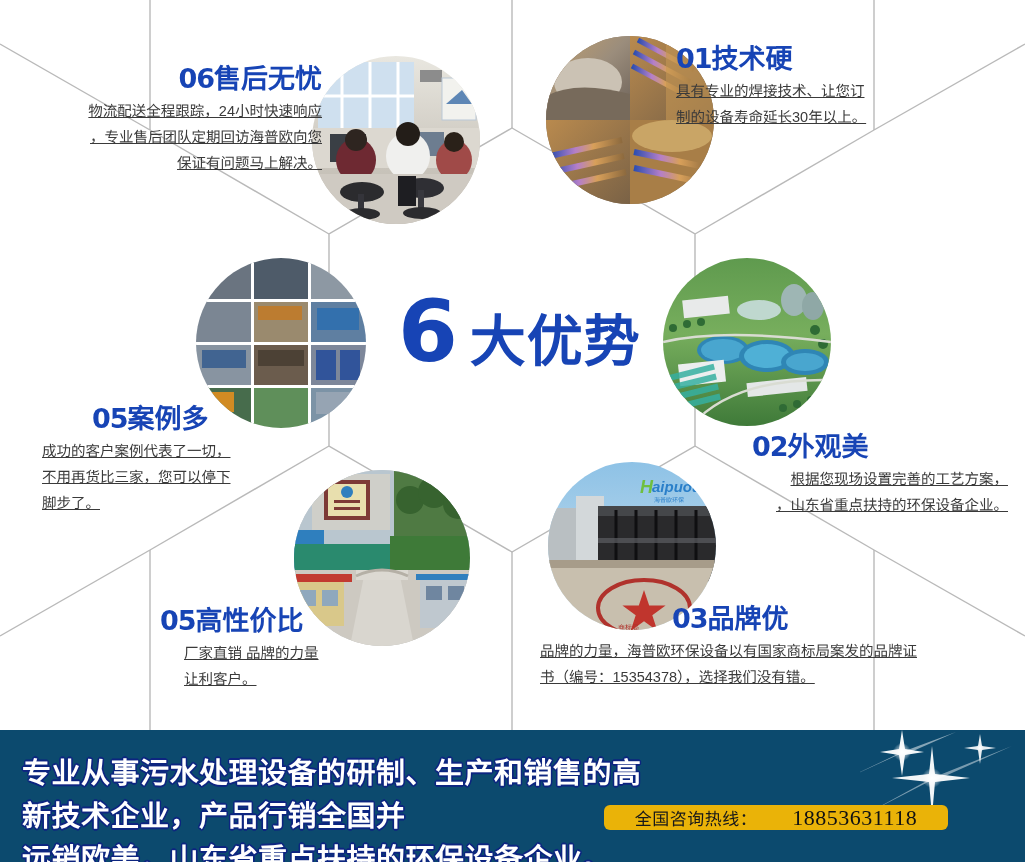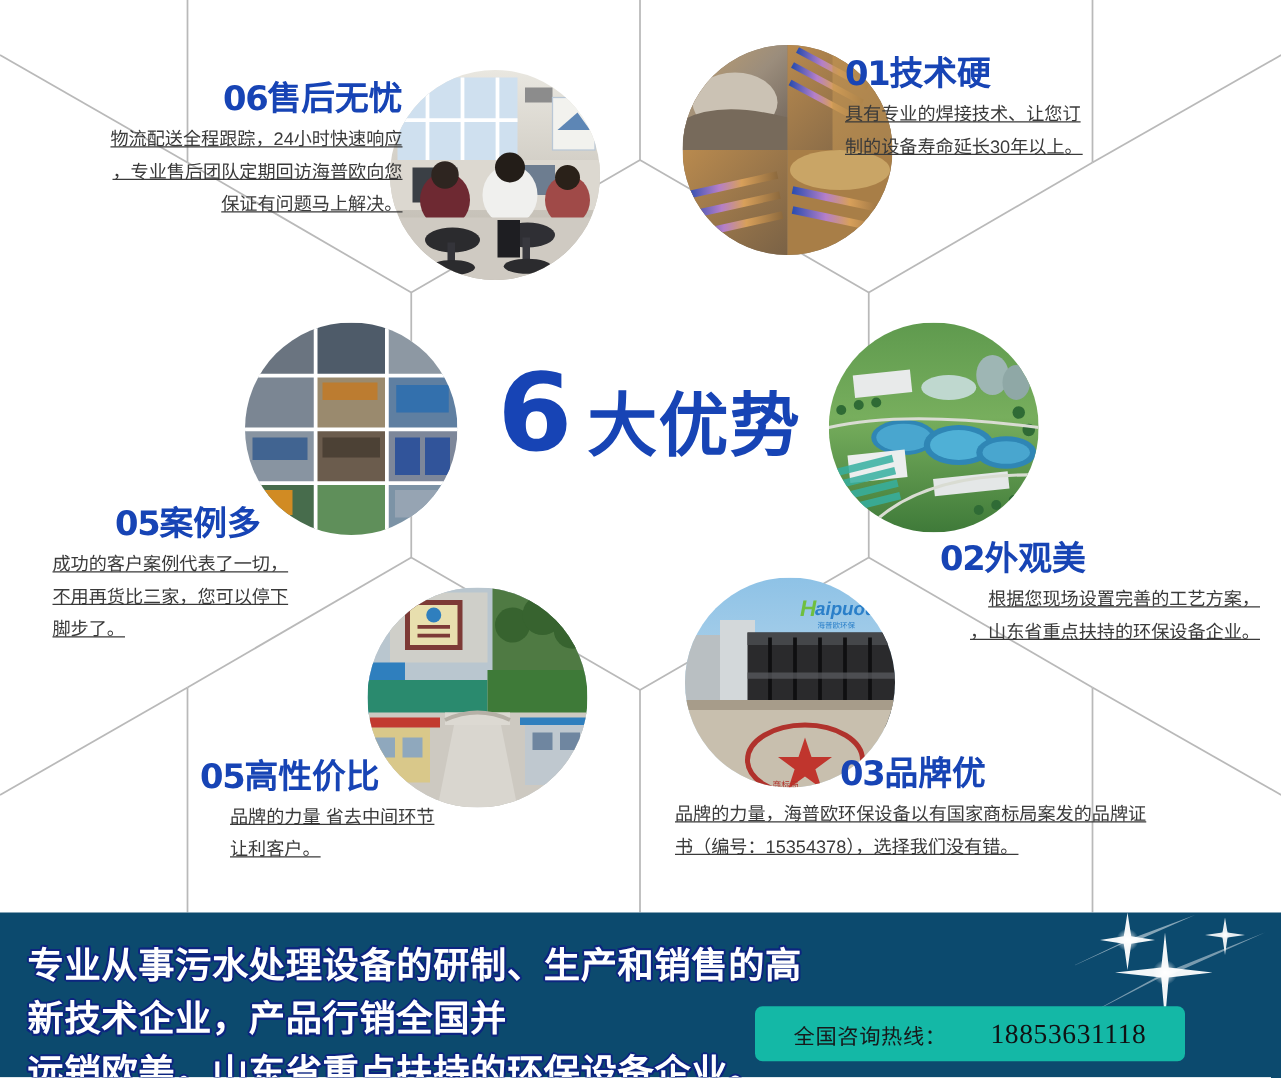--- a/index.html
+++ b/index.html
@@ -65,22 +65,22 @@
     position:absolute;left:22px;top:22px;width:620px;
     color:#ffffff;font-size:29px;font-weight:bold;line-height:43px;
     letter-spacing:.5px;
     text-shadow:
        1.6px 0 0 #0d2580, -1.6px 0 0 #0d2580,
        0 1.6px 0 #0d2580, 0 -1.6px 0 #0d2580,
        1.2px 1.2px 0 #0d2580, -1.2px 1.2px 0 #0d2580,
        1.2px -1.2px 0 #0d2580, -1.2px -1.2px 0 #0d2580;
   }
   #phone-pill{
-    position:absolute;left:604px;top:805px;width:344px;height:44px;
-    background:#14b8a6;border-radius:6px;
+    position:absolute;left:604px;top:805px;width:344px;height:25px;
+    background:#eab308;border-radius:6px;
     display:flex;align-items:center;justify-content:center;gap:31px;
   }
   #phone-pill .pl{
     font-size:17px;color:#17181a;letter-spacing:.5px;white-space:nowrap;
   }
   #phone-pill .pn{
     font-family:"Liberation Serif","DejaVu Serif",serif;
     font-size:22px;color:#101113;margin-left:4px;letter-spacing:.5px;
   }
   .sparkle{position:absolute;pointer-events:none;}
@@ -399,21 +399,21 @@
       <div>根据您现场设置完善的工艺方案，</div>
       <div>，山东省重点扶持的环保设备企业。</div>
     </div>
   </div>
 
   <div class="feat ta-l" style="left:160px;top:606px;width:290px;">
     <div class="head">
       <span class="num">05</span><span>高性价比</span>
     </div>
     <div class="body" style="margin-left:24px;">
-      <div>品牌的力量 省去中间环节</div>
+      <div>厂家直销 品牌的力量</div>
       <div>让利客户。</div>
     </div>
   </div>
 
   <div class="feat ta-l" style="left:540px;top:604px;width:480px;">
     <div class="head" style="margin-left:132px;">
       <span class="num">03</span><span>品牌优</span>
     </div>
     <div class="body">
       <div>品牌的力量，海普欧环保设备以有国家商标局案发的品牌证</div>

